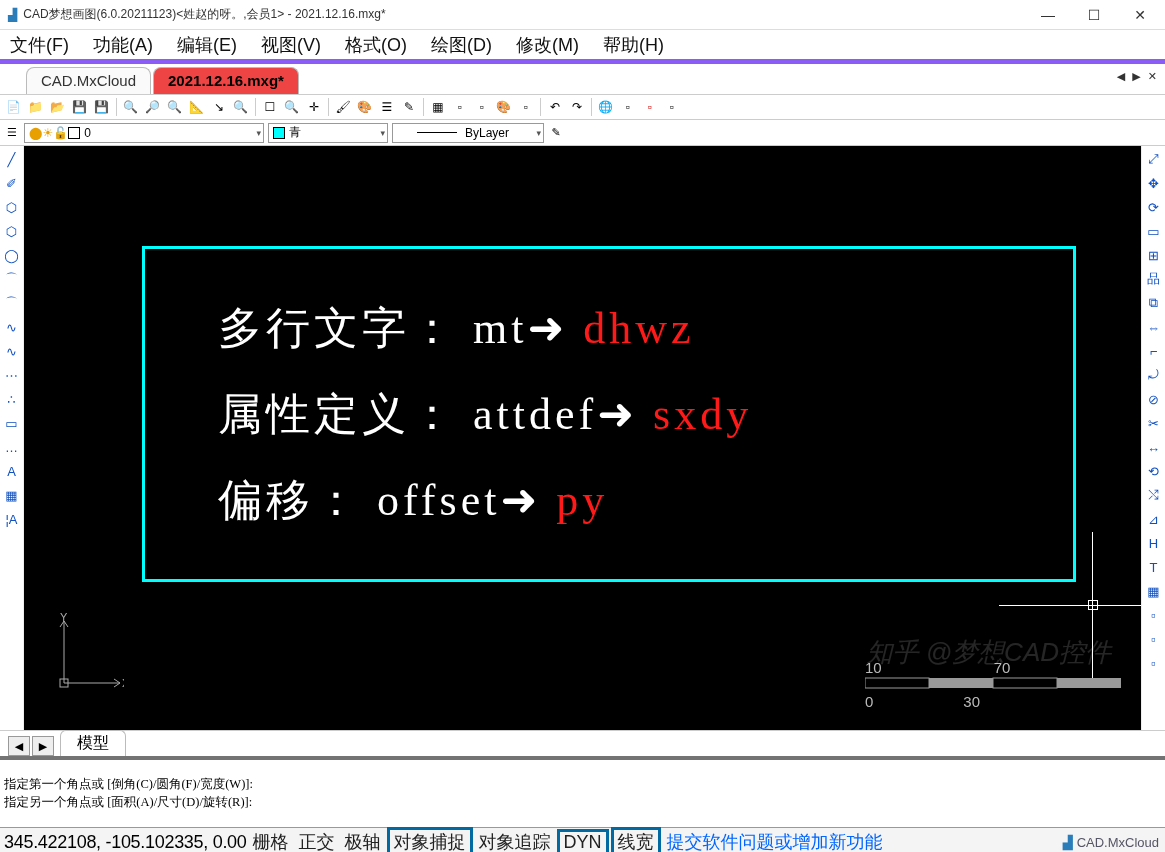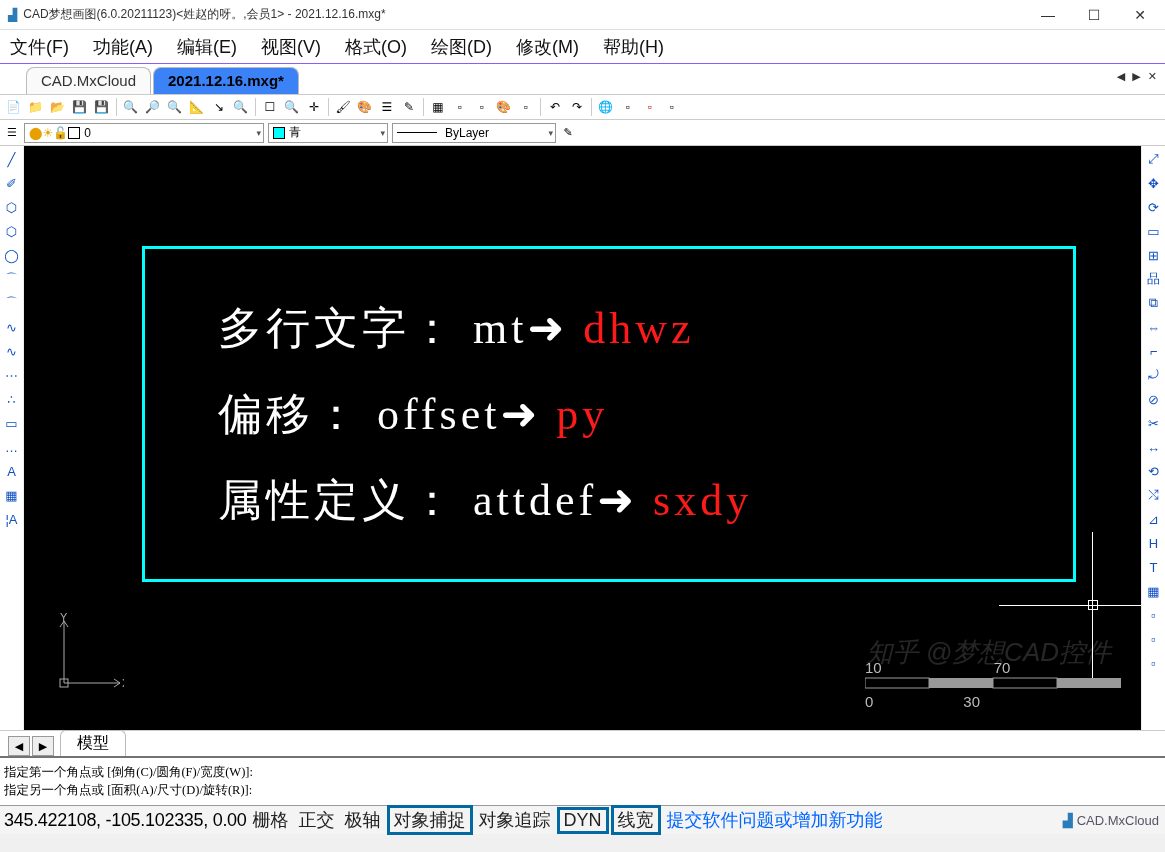--- a/index.html
+++ b/index.html
@@ -3,39 +3,39 @@
 <meta charset="utf-8">
 <style>
   * { margin: 0; padding: 0; box-sizing: border-box; }
   body { font-family: "Microsoft YaHei", "SimSun", Arial, sans-serif; font-size: 12px; background:#f0f0f0; overflow:hidden; width:1165px; height:852px; position:relative; }
 
   .titlebar { display:flex; align-items:center; justify-content:space-between; height:30px; background:#fff; border-bottom:1px solid #ddd; padding:0 2px; }
   .titlebar .title { display:flex; align-items:center; gap:6px; padding-left:6px; color:#333; font-size:12px; }
   .titlebar .controls { display:flex; }
   .titlebar .controls div { width:46px; height:30px; display:flex; align-items:center; justify-content:center; font-size:14px; color:#333; }
 
-  .menubar { display:flex; align-items:center; height:34px; background:#fff; padding-left:10px; gap:24px; font-size:18px; border-bottom:1px solid #8b5cf6;}
+  .menubar { display:flex; align-items:center; height:34px; background:#fff; padding-left:10px; gap:24px; font-size:18px; border-bottom:5px solid #8b5cf6;}
   .menubar .menu { color:#111; }
 
   .tabstrip { display:flex; align-items:flex-end; height:30px; background:#fff; padding-left:26px; position:relative;}
   .tabstrip .tab { padding:4px 14px 4px 14px; border:1px solid #bbb; border-bottom:none; border-top-left-radius:8px; border-top-right-radius:8px; margin-right:2px; background:#fafafa; font-size:15px; line-height:18px;}
   .tabstrip .tab.inactive{ color:#333;}
-  .tabstrip .tab.active{ background:#3b82f6; font-weight:bold;}
+  .tabstrip .tab.active{ background:#ef4444; font-weight:bold;}
   .tabstrip .right-ctrl{ position:absolute; right:6px; top:6px; font-size:11px; color:#333; letter-spacing:2px;}
 
   .toolbar { display:flex; align-items:center; height:26px; background:#fff; border-top:1px solid #ccc; border-bottom:1px solid #ccc; padding-left:4px; gap:2px;}
   .toolbar .tbtn { width:20px; height:20px; display:flex; align-items:center; justify-content:center; font-size:12px;}
   .toolbar .sep{ width:1px; height:18px; background:#ccc; margin:0 2px;}
 
   .propbar { display:flex; align-items:center; height:26px; background:#fff; border-bottom:1px solid #ccc; padding-left:4px; gap:4px;}
   .propbar .dd { border:1px solid #999; height:20px; display:flex; align-items:center; padding:0 14px 0 4px; background:#fff; position:relative; font-size:12px;}
   .propbar .dd:after{content:"▾"; position:absolute; right:2px; font-size:9px; color:#555;}
   .dd.layer{ width:240px;}
   .dd.color{ width:120px;}
-  .dd.linetype{ width:164px; }
+  .dd.linetype{ width:152px; justify-content:center;}
   .swatch{width:12px;height:12px;display:inline-block;margin-right:4px;border:1px solid #000;}
   .mini{width:16px;height:16px;display:flex;align-items:center;justify-content:center;background:#fff;border:1px solid transparent;font-size:11px;}
 
   .workrow{ display:flex; height:584px; }
   .sidetools{ width:24px; background:#fff; display:flex; flex-direction:column; align-items:center; padding-top:4px; gap:6px; border-right:1px solid #eee;}
   .sidetools.right{border-left:1px solid #eee;border-right:none;}
   .sidetools .sbtn{ width:18px;height:18px;display:flex;align-items:center;justify-content:center;font-size:13px;color:#1050c0;}
 
   .canvas{ flex:1; background:#000; position:relative; overflow:hidden;}
   .frame{ position:absolute; left:118px; top:100px; width:934px; height:336px; border:3px solid #00ffff;}
@@ -46,21 +46,21 @@
   .scale{position:absolute;right:16px;bottom:20px;color:#bbb;font-size:15px;}
   .crosshair{position:absolute;right:2px;top:436px;color:#fff;}
   .crosshair .hline{width:150px;height:1px;background:#fff;position:absolute;right:-10px;top:23px;}
   .crosshair .vline{width:1px;height:150px;background:#fff;position:absolute;right:46px;top:-50px;}
   .crosshair .box{width:10px;height:10px;border:1px solid #fff;position:absolute;right:41px;top:18px;}
 
   .sheetbar{height:26px;background:#fff;border-top:1px solid #ccc;display:flex;align-items:flex-end;padding-left:8px;gap:2px;}
   .sheetbar .nav{width:22px;height:20px;border:1px solid #999;display:flex;align-items:center;justify-content:center;font-size:11px;background:#eee;}
   .sheetbar .sheet{padding:2px 16px;border:1px solid #bbb;border-bottom:none;border-top-left-radius:6px;border-top-right-radius:6px;background:#fff;font-size:16px;margin-left:4px;}
 
-  .cmdline{background:#fff;border-top:2px solid #737373;border-bottom:1px solid #999;font-size:12.5px;padding:6px 4px;line-height:1.4;font-family:"SimSun";}
+  .cmdline{background:#fff;border-top:4px solid #737373;border-bottom:1px solid #999;font-size:12.5px;padding:16px 4px;line-height:1.4;font-family:"SimSun";}
 
   .statusbar{display:flex;align-items:center;height:28px;background:#f4f4f4;padding-left:4px;font-size:18px;gap:2px;}
   .statusbar .coord{font-family:"Arial";letter-spacing:-0.3px;}
   .statusbar .mode{padding:0 4px;color:#222;}
   .statusbar .mode.framed{border:3px solid #0369a1;}
   .statusbar .link{color:#0066ff;}
   .statusbar .brand{margin-left:auto;margin-right:6px;color:#556;font-size:13px;display:flex;align-items:center;gap:4px;}
 
   .watermark{position:absolute;right:30px;bottom:60px;color:rgba(255,255,255,0.15);font-size:26px;font-style:italic;pointer-events:none;}
 </style>
@@ -170,22 +170,22 @@
       <div class="sbtn">▭</div>
       <div class="sbtn">…</div>
       <div class="sbtn">A</div>
       <div class="sbtn">▦</div>
       <div class="sbtn">¦A</div>
     </div>
   <div class="canvas">
     <div class="frame"></div>
     <div class="textblock">
       <div><span class="w">多行文字：</span> <span class="w">mt</span><span class="w">➜</span> <span class="r">dhwz</span></div>
+      <div><span class="w">属性定义：</span> <span class="w">attdef</span><span class="w">➜</span> <span class="r">sxdy</span></div>
       <div><span class="w">偏移：</span> <span class="w">offset</span><span class="w">➜</span> <span class="r">py</span></div>
-      <div><span class="w">属性定义：</span> <span class="w">attdef</span><span class="w">➜</span> <span class="r">sxdy</span></div>
     </div>
     <div class="crosshair">
       <div class="hline"></div>
         <div class="vline"></div>
         <div class="box"></div>
     </div>
     <div class="ucs">
       <svg width="80" height="90">
         <line x1="20" y1="70" x2="20" y2="8" stroke="#aaa"></line>
           <text x="16" y="8" fill="#aaa" font-size="11">Y</text>

